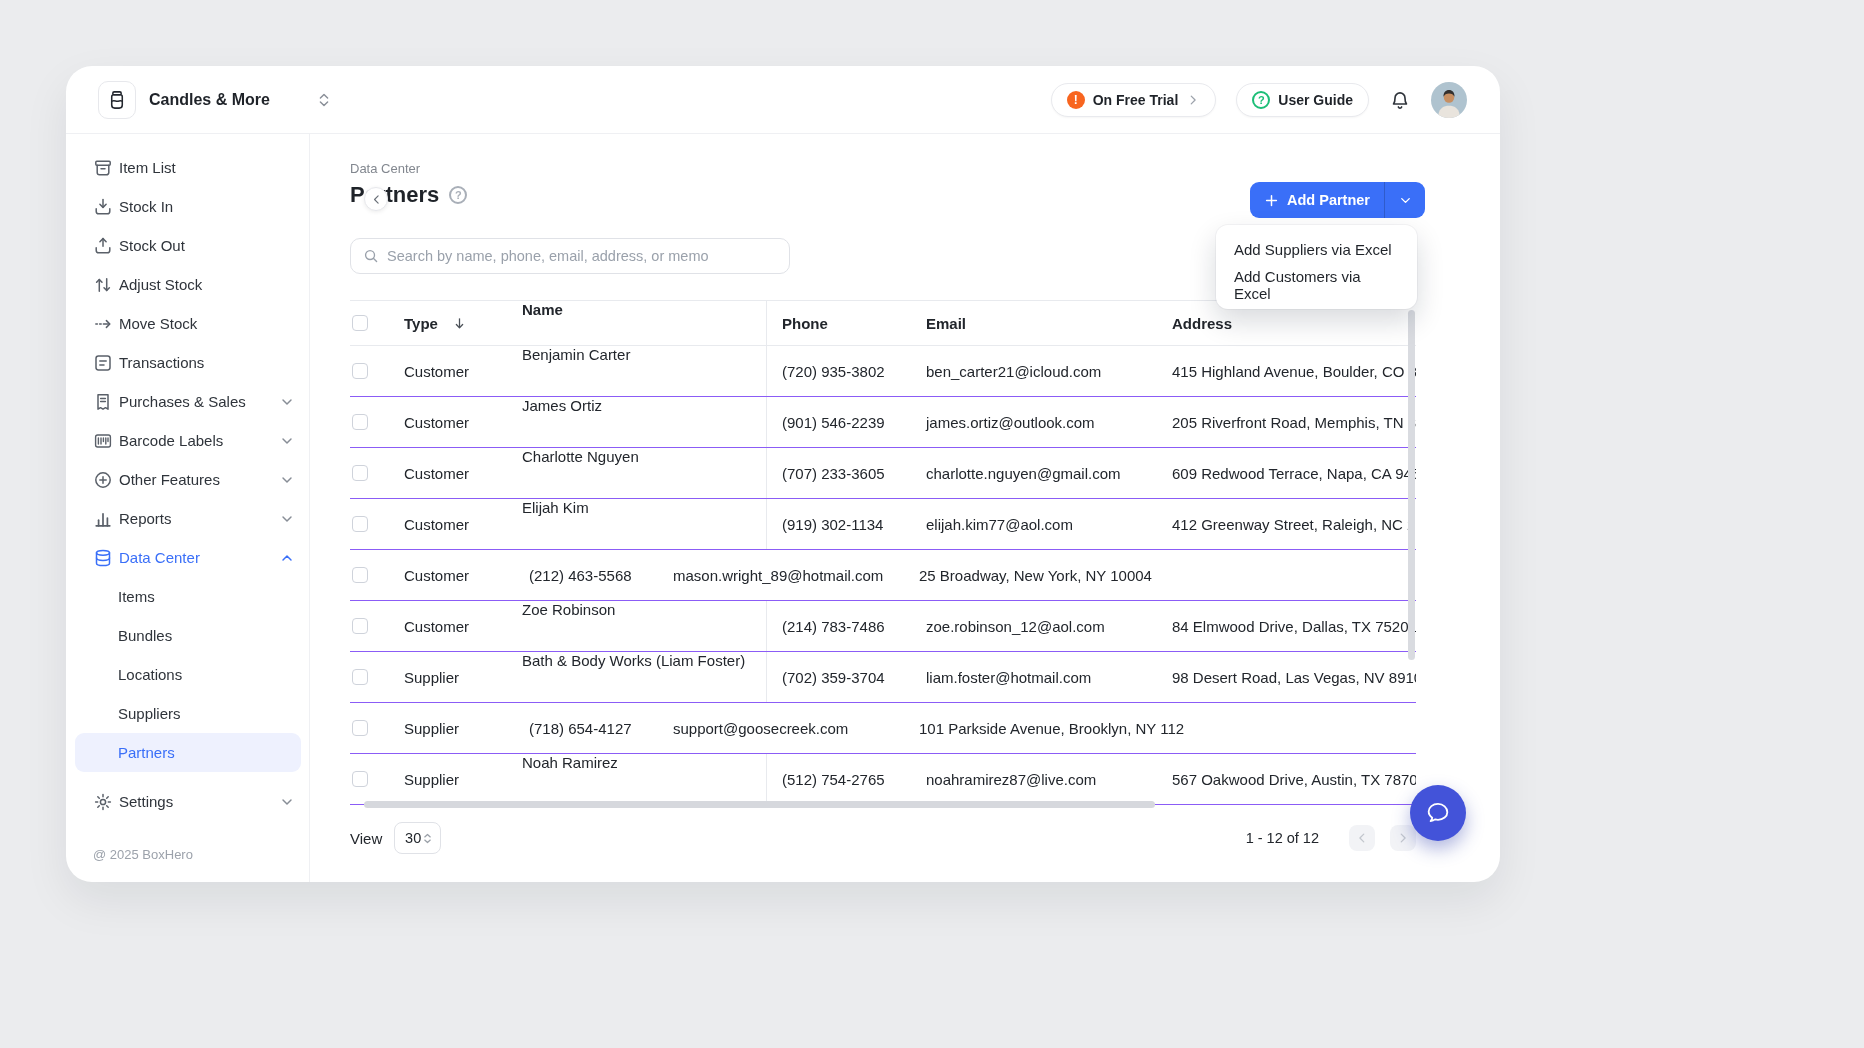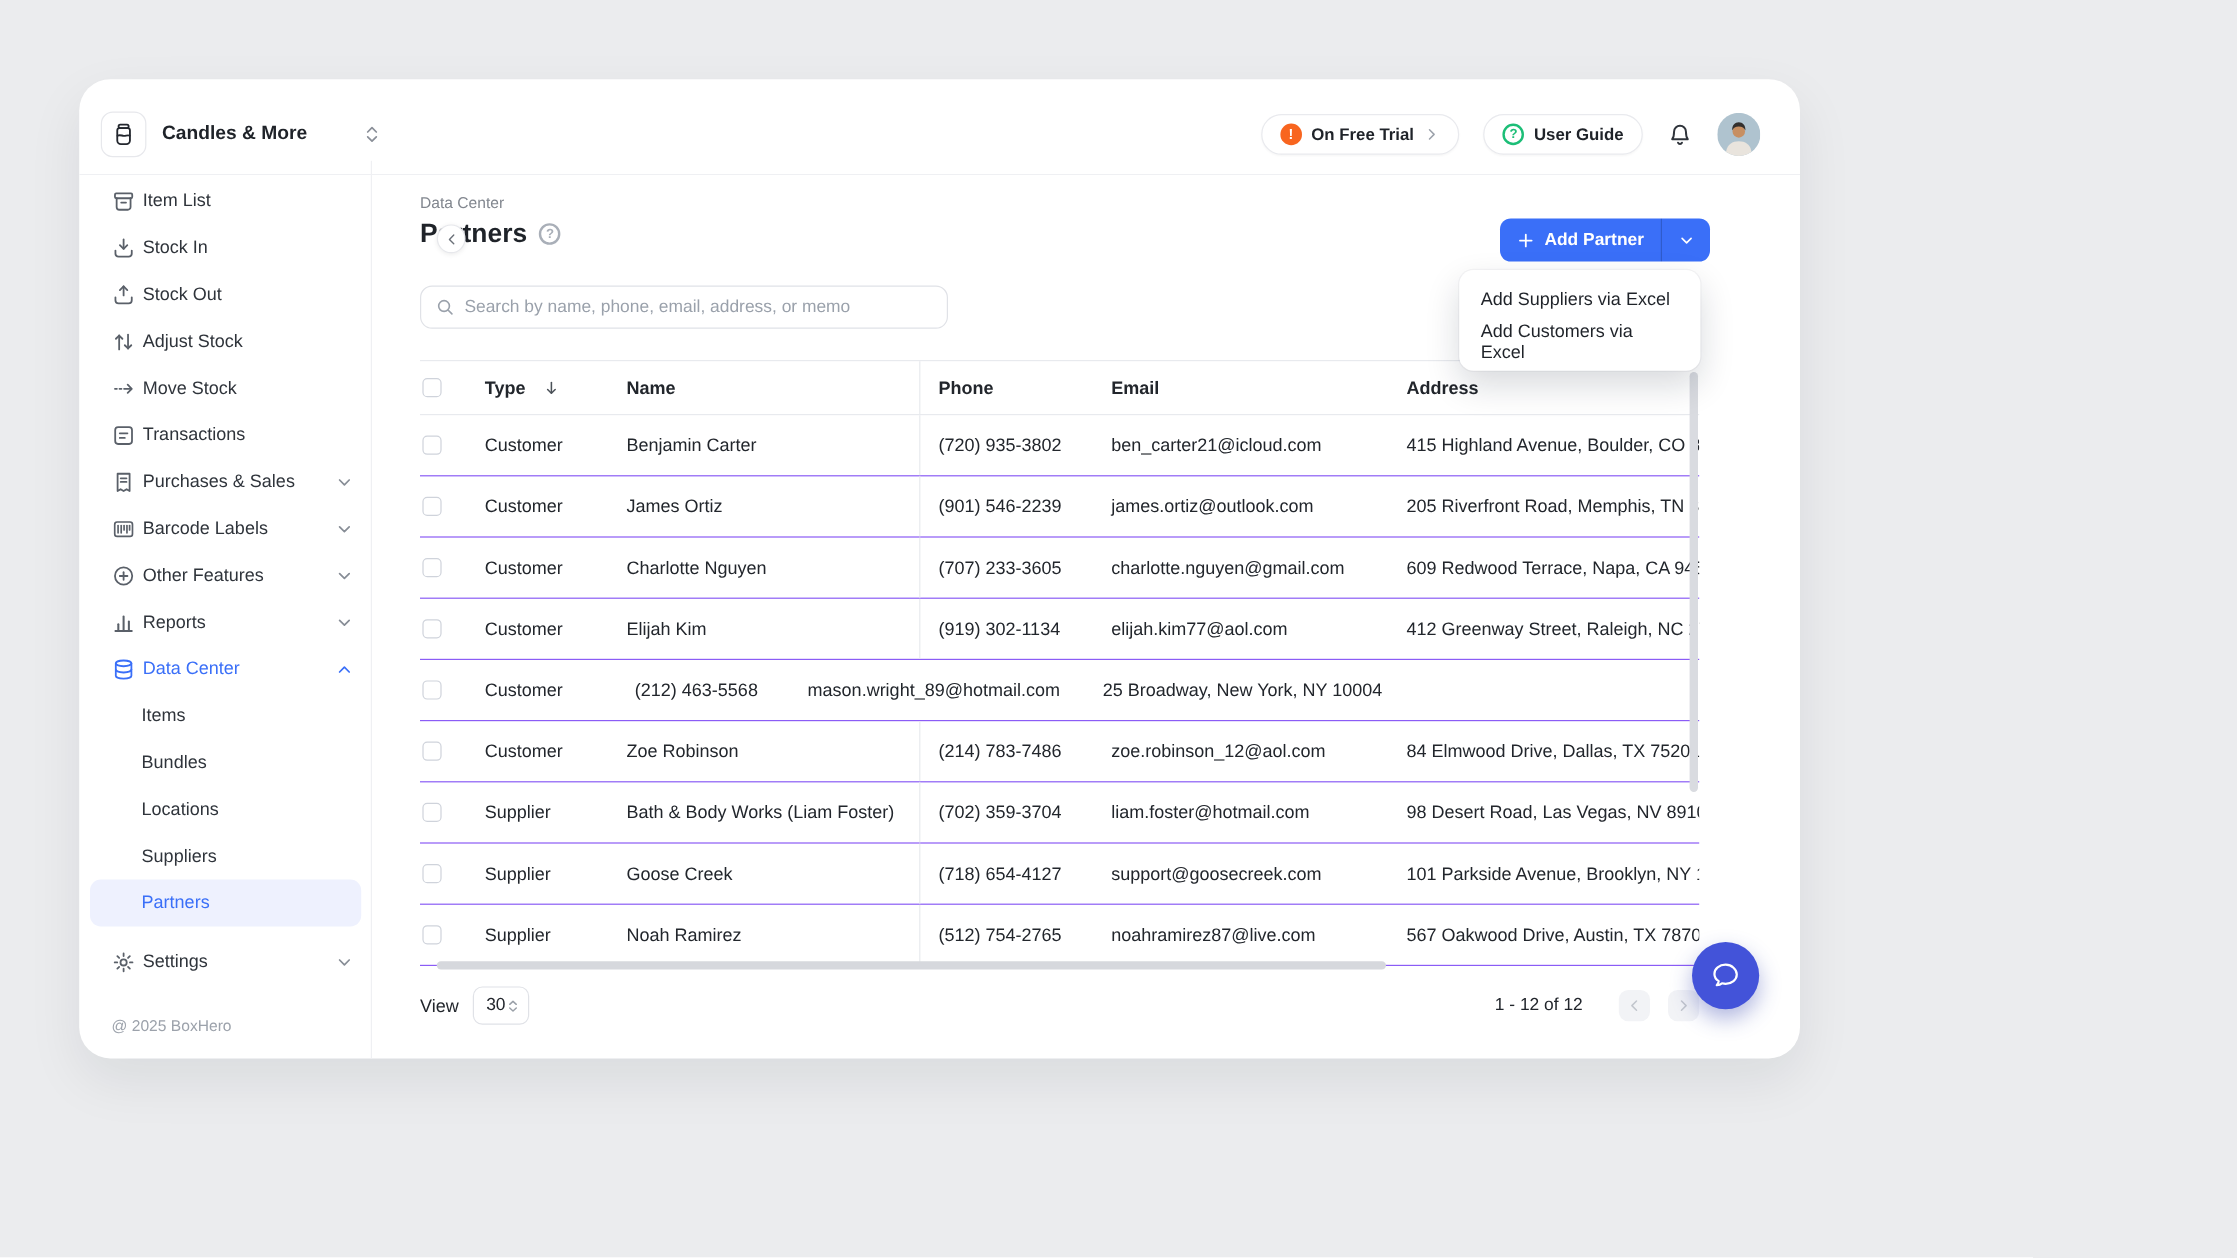--- a/index.html
+++ b/index.html
@@ -8,22 +8,22 @@
     --green:#1CBE77; --chat:#4353D9;
   }
   body{ font-family:"Liberation Sans","DejaVu Sans",sans-serif; }
   .screen{ position:relative; width:1864px; height:1048px; background:#EBECEE; overflow:hidden; }
 
   
   .card{ position:absolute; left:66px; top:66px; width:1434px; height:816px;
          background:#fff; border-radius:26px; box-shadow:0 18px 45px rgba(16,24,40,.08); }
 
   
-  .topbar{ position:absolute; left:0; right:0; top:12px; height:68px; display:flex; align-items:center;
-           padding:0 33px 0 18px; border-bottom:1px solid #EFF0F3; border-radius:26px 26px 0 0; }
+  .topbar{ position:absolute; left:0; right:0; top:0; height:68px; display:flex; align-items:center;
+           padding:0 33px 0 32px; border-bottom:1px solid #EFF0F3; border-radius:26px 26px 0 0; }
   .logo{ width:38px; height:38px; border:1px solid #E7E8EC; border-radius:10px;
          display:flex; align-items:center; justify-content:center; color:#23272E; }
   .logo span{ width:22px; height:22px; }
   .ws-name{ margin-left:13px; font-size:16px; font-weight:700; color:#1F2329; }
   .ws-switch{ margin-left:46px; width:16px; height:16px; color:#8A8F98; cursor:pointer; }
   .topbar-right{ margin-left:auto; display:flex; align-items:center; gap:20px; }
   .pill{ display:flex; align-items:center; gap:8px; height:34px; padding:0 15px;
          background:#fff; border:1px solid #E9EAEE; border-radius:17px;
          box-shadow:0 1px 2px rgba(0,0,0,.04); font-size:14px; font-weight:600; color:#1F2329; cursor:pointer; }
   .dot-alert{ width:18px; height:18px; border-radius:50%; background:var(--orange); color:#fff;
@@ -80,21 +80,21 @@
                      font-family:"Liberation Sans","DejaVu Sans",sans-serif; background:transparent; }
   .search-box input::placeholder{ color:#9AA1AB; }
 
   
   .table{ position:absolute; top:166px; left:0; width:1066px; }
   .thead{ display:flex; align-items:center; height:46px; border-top:1px solid #E8EAEE; border-bottom:1px solid #E8EAEE;
           font-size:15px; font-weight:600; color:#22262C; }
   .tr{ display:flex; align-items:center; height:51px; border-bottom:1px solid #8b5cf6; font-size:15px; color:#22262C; }
   .c0{ width:46px; padding-left:2px; display:flex; align-items:center; }
   .c1{ width:118px; padding-left:8px; }
-  .c2{ width:253px; padding-left:8px; align-self:stretch; display:flex; align-items:center; border-right:1px solid #E8EAEE; }
+  .c2{ width:253px; padding-left:8px; align-self:stretch; display:flex; align-items:flex-start; border-right:1px solid #E8EAEE; }
   .c3{ width:144px; padding-left:15px; }
   .c4{ width:246px; padding-left:15px; }
   .c5{ flex:1; padding-left:15px; overflow:hidden; white-space:nowrap; }
   .th-type{ display:flex; align-items:center; gap:14px; }
   .sort-ic{ width:15px; height:15px; color:#4B5158; }
   .checkbox{ width:16px; height:16px; border:1.5px solid #CFD3DB; border-radius:4px; background:#fff; cursor:pointer; }
 
   .v-scroll{ position:absolute; left:1058px; top:176px; width:7px; height:350px; background:#D9DBE0; border-radius:4px; cursor:pointer; }
   .h-scroll{ position:absolute; left:14px; top:667px; width:791px; height:7px; background:#D6D8DD; border-radius:4px; cursor:pointer; }
 
@@ -534,21 +534,20 @@
               <div class="c3">(702) 359-3704</div>
               <div class="c4">liam.foster@hotmail.com</div>
               <div class="c5">98 Desert Road, Las Vegas, NV 89109</div>
             </div>
 
             <div class="tr">
               <div class="c0">
                 <span class="checkbox"></span>
               </div>
               <div class="c1">Supplier</div>
-              <div class="c2">Goose Creek</div>
               <div class="c3">(718) 654-4127</div>
               <div class="c4">support@goosecreek.com</div>
               <div class="c5">101 Parkside Avenue, Brooklyn, NY 112</div>
             </div>
 
             <div class="tr">
               <div class="c0">
                 <span class="checkbox"></span>
               </div>
               <div class="c1">Supplier</div>

